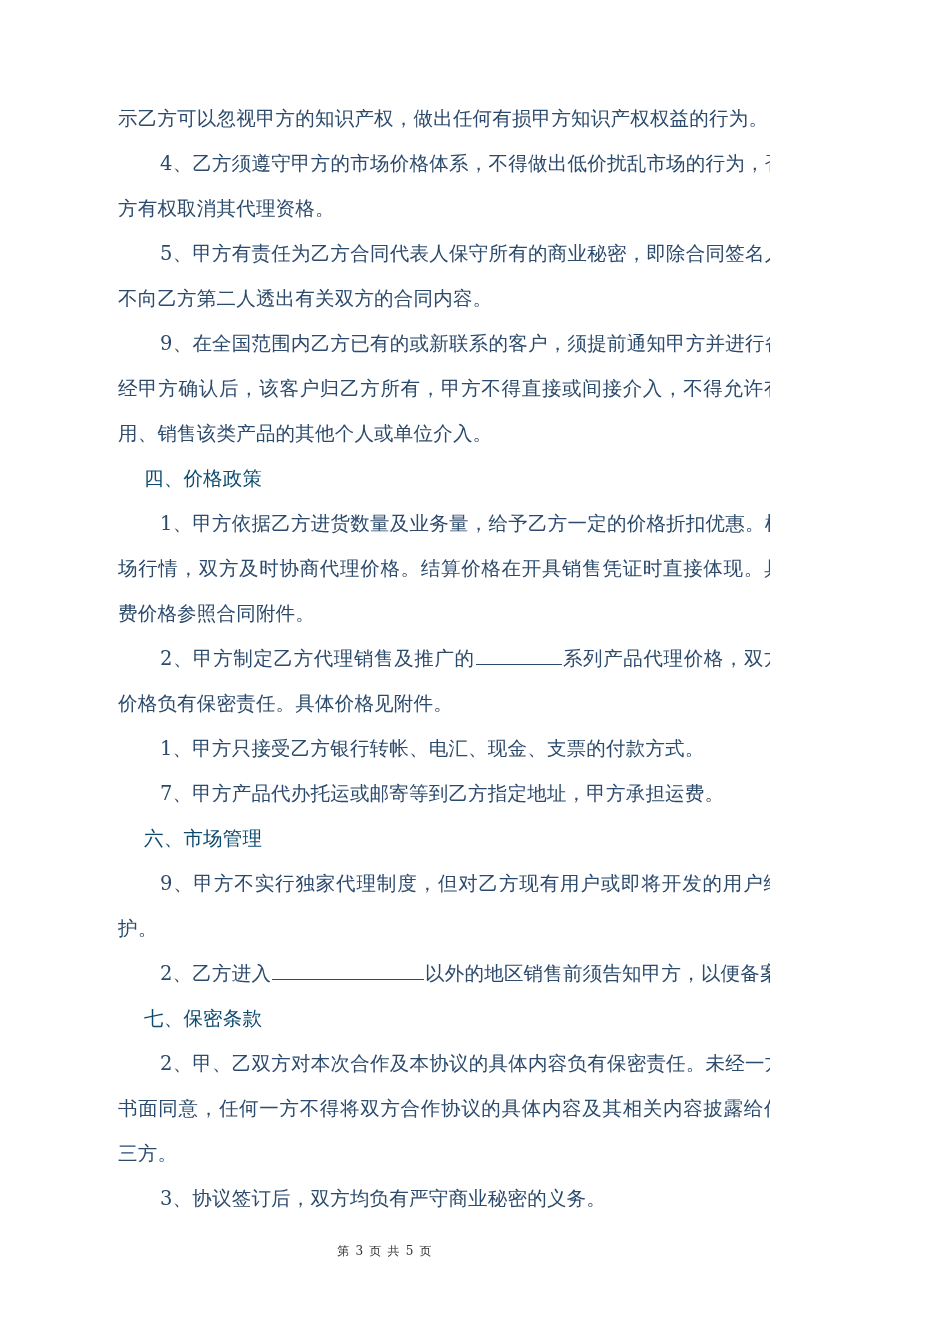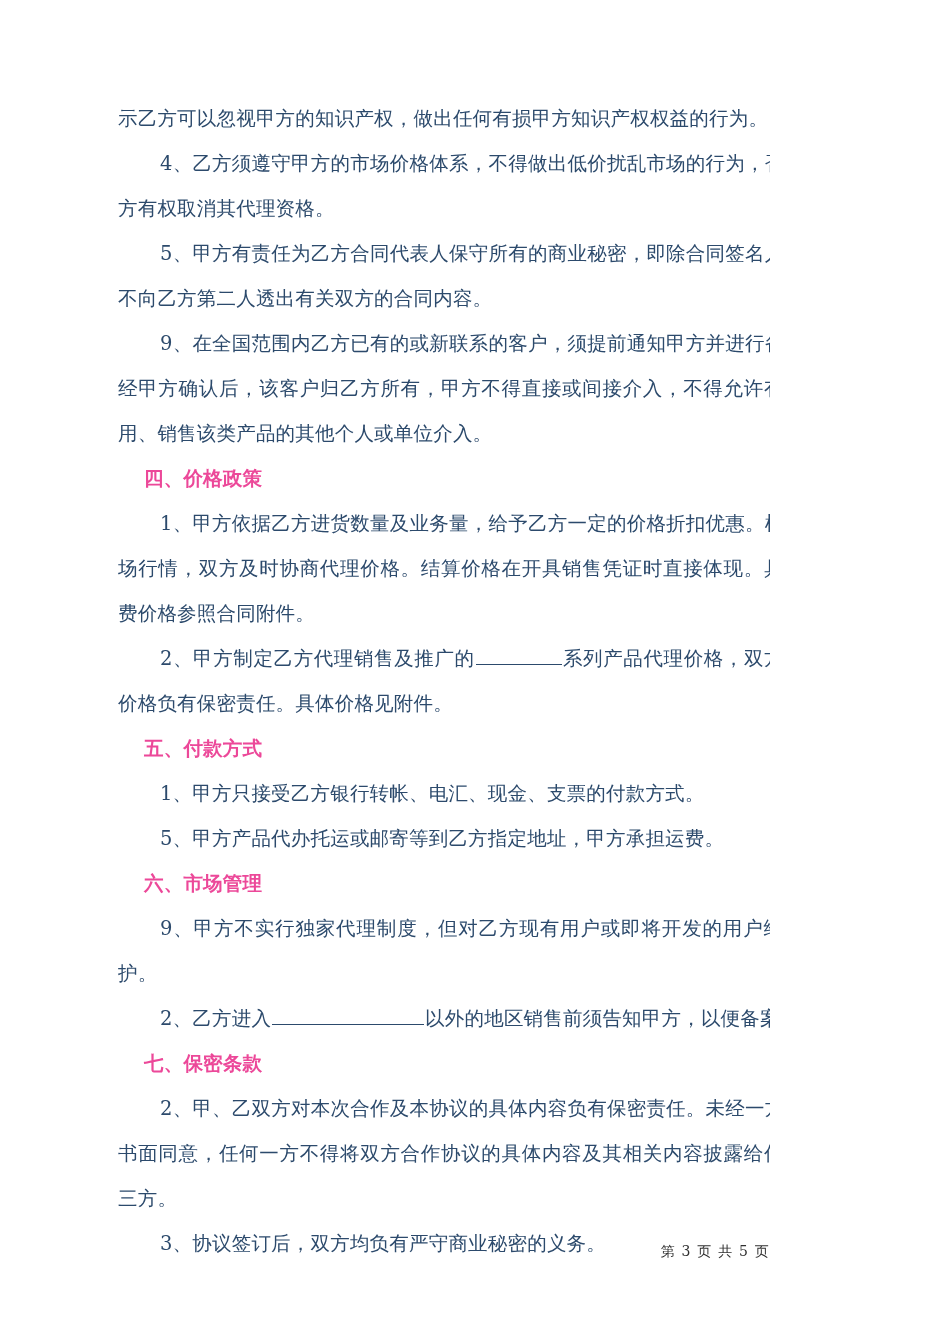--- a/index.html
+++ b/index.html
@@ -38,41 +38,41 @@
   .para.cont {
     text-indent: 0;
   }
   
   .para.clause {
     text-indent: 42px;
   }
   
   .para.heading {
     text-indent: 26px;
-    font-weight: 700;
-    color: #ec4899;
+    font-weight: 400;
+    color: #0c4a6e;
   }
   .blank {
     display: inline-block;
     border-bottom: 1.3px solid #2c4a6c;
     vertical-align: baseline;
     height: 0.98em;
     margin: 0 1px;
   }
   .blank.short { width: 86px; }
   .blank.long  { width: 152px; }
 
   .footer {
     position: absolute;
     left: 0;
     right: 0;
     top: 1240px;
-    text-align: right;
+    text-align: center;
     color: #2f2f2f;
-    font-size: 14px;
+    font-size: 12px;
     line-height: 22px;
     letter-spacing: 1.2px;
     font-family: "DejaVu Serif", "Liberation Serif", serif;
   }
 </style>
 </head>
 <body>
 
 <div class="page">
 
@@ -85,25 +85,24 @@
     <p class="para clause">5、甲方有责任为乙方合同代表人保守所有的商业秘密，即除合同签名人以外不向乙方第二人透出有关双方的合同内容。</p>
 
     <p class="para clause">9、在全国范围内乙方已有的或新联系的客户，须提前通知甲方并进行备案，经甲方确认后，该客户归乙方所有，甲方不得直接或间接介入，不得允许有权使用、销售该类产品的其他个人或单位介入。</p>
 
     <p class="para heading">四、价格政策</p>
 
     <p class="para clause">1、甲方依据乙方进货数量及业务量，给予乙方一定的价格折扣优惠。根据市场行情，双方及时协商代理价格。结算价格在开具销售凭证时直接体现。具体资费价格参照合同附件。</p>
 
     <p class="para clause"><span>2、甲方制定乙方代理销售及推广的</span><span class="blank short"></span><span>系列产品代理价格，双方对本价格负有保密责任。具体价格见附件。</span></p>
 
-    <p class="para heading">五、付款方式</p>
 
     <p class="para clause">1、甲方只接受乙方银行转帐、电汇、现金、支票的付款方式。</p>
 
-    <p class="para clause">5、甲方产品代办托运或邮寄等到乙方指定地址，甲方承担运费。</p>
+    <p class="para clause">7、甲方产品代办托运或邮寄等到乙方指定地址，甲方承担运费。</p>
 
     <p class="para heading">六、市场管理</p>
 
     <p class="para clause">9、甲方不实行独家代理制度，但对乙方现有用户或即将开发的用户给予保护。</p>
 
     <p class="para clause"><span>2、乙方进入</span><span class="blank long"></span><span>以外的地区销售前须告知甲方，以便备案。</span></p>
 
     <p class="para heading">七、保密条款</p>
 
 

